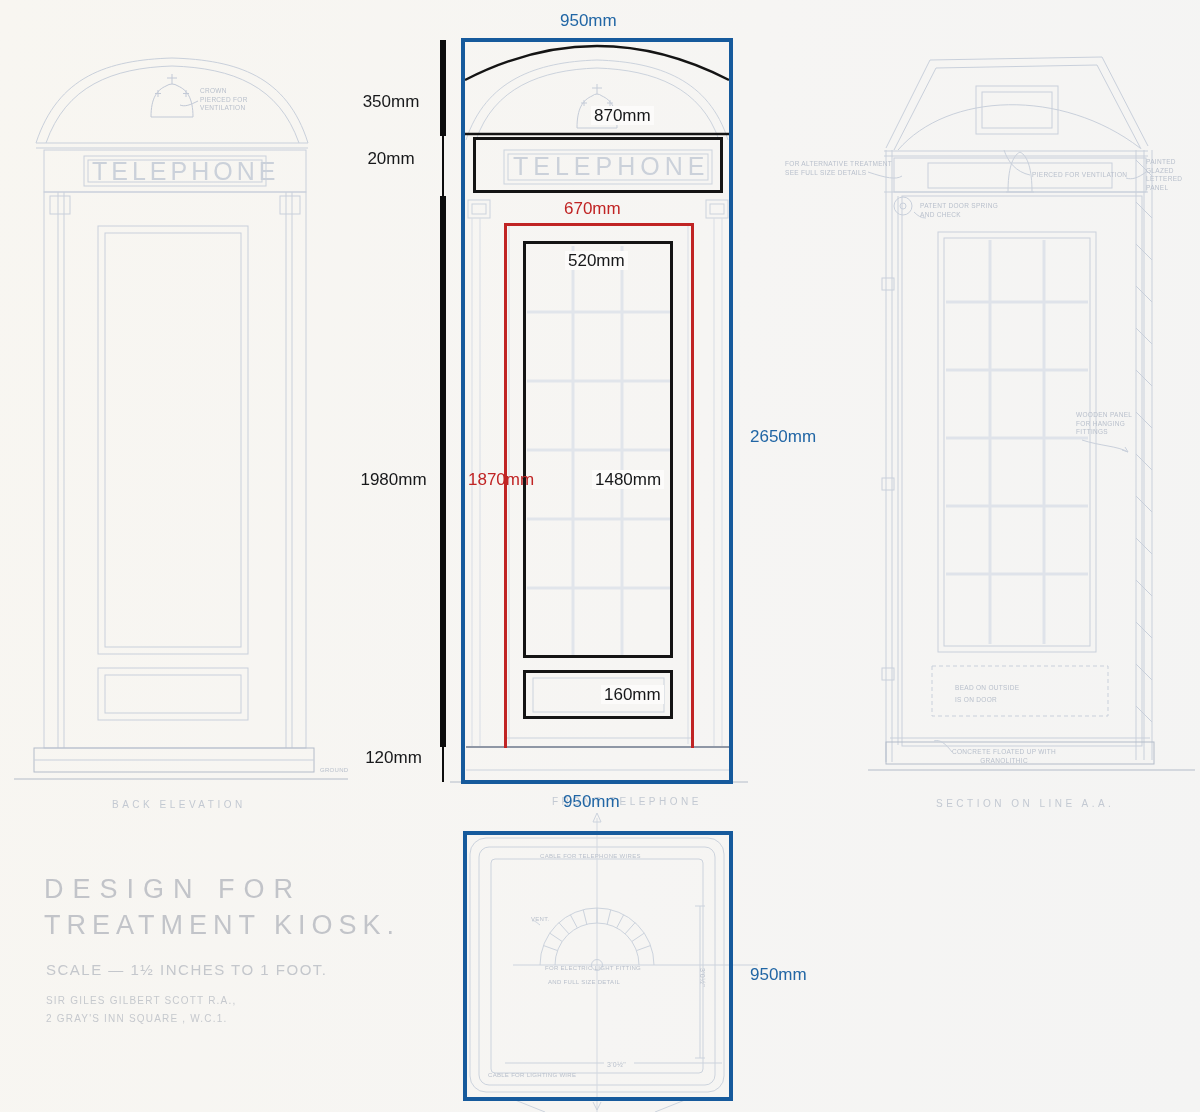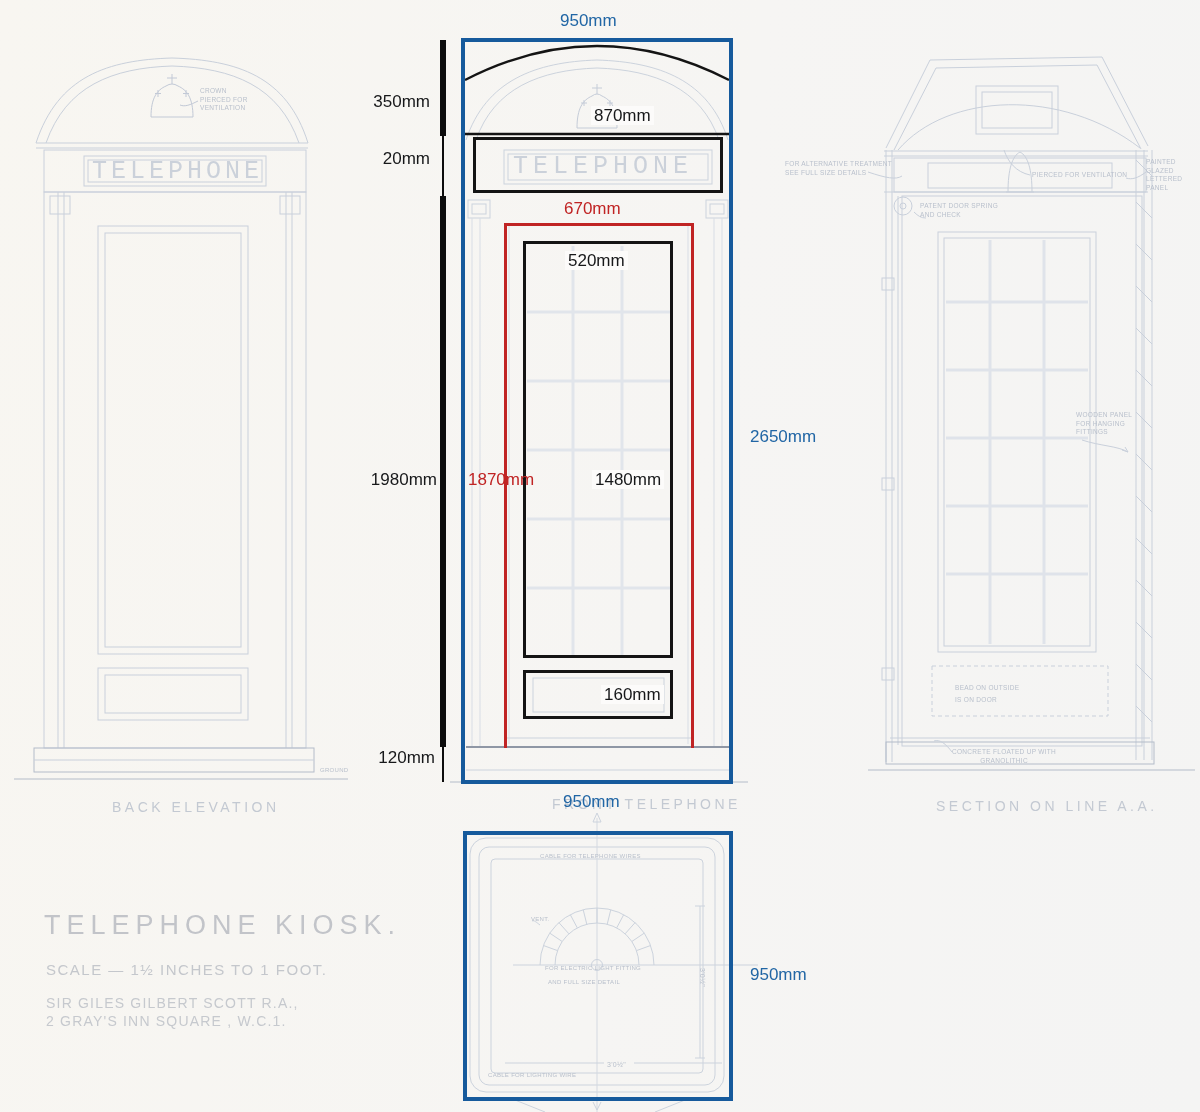--- a/index.html
+++ b/index.html
@@ -6,28 +6,28 @@
   .canvas{position:relative;width:1200px;height:1112px;overflow:hidden;
           background:linear-gradient(100deg,#f8f6f1 0%,#f6f5f3 55%,#f4f4f3 100%);
           font-family:"Liberation Sans",sans-serif}
   svg.bg{position:absolute;left:0;top:0}
   .box{position:absolute;box-sizing:border-box;background:transparent}
   .bar{position:absolute;background:#0d0d0d}
   .lbl{position:absolute;font-size:17px;line-height:19px;color:#17181a;white-space:nowrap}
   .lbl.blue{color:#2166a5}
   .lbl.red{color:#c02424}
   .lbl.wbg{background:#fcfbfa;padding:0 3px}
-  .rt{text-align:right}
-  .faintsign{position:absolute;color:#cbd1da;white-space:nowrap;font-family:Liberation Mono, monospace}
+  .rt{text-align:center}
+  .faintsign{position:absolute;color:#cbd1da;white-space:nowrap;font-family:Liberation Sans, sans-serif}
   .note{position:absolute;color:#b9c0cc;font-size:6.5px;line-height:8.5px;letter-spacing:.3px;white-space:pre-line}
-  .viewlabel{position:absolute;color:#c3c9d2;font-size:14px;letter-spacing:3.5px;white-space:nowrap}
+  .viewlabel{position:absolute;color:#c3c9d2;font-size:10px;letter-spacing:3.5px;white-space:nowrap}
   .title1{position:absolute;color:#c2c4c9;font-size:27px;letter-spacing:9px;white-space:nowrap}
   .title2{position:absolute;color:#c2c4c9;font-size:27px;letter-spacing:6px;white-space:nowrap}
   .scaleln{position:absolute;color:#c4c7cc;font-size:15px;letter-spacing:1.5px;white-space:nowrap}
-  .archln{position:absolute;color:#c6c9ce;font-size:14px;letter-spacing:1.2px;white-space:nowrap}
+  .archln{position:absolute;color:#c6c9ce;font-size:10px;letter-spacing:1.2px;white-space:nowrap}
   .rot90{transform:rotate(90deg);transform-origin:left top}
 </style>
 </head>
 <body>
 
 <div class="canvas">
 
   <svg class="bg" width="1200" height="1112" viewBox="0 0 1200 1112">
 
     <g fill="none" stroke="#c9d0db" stroke-width="1">
@@ -164,21 +164,22 @@
   <div class="note" style="left:545px;top:964px;font-size:6px">FOR  ELECTRIC  LIGHT  FITTING</div>
   <div class="note" style="left:548px;top:978px;font-size:6px">AND  FULL  SIZE  DETAIL</div>
   <div class="note" style="left:607px;top:1061px;font-size:7px">3'0½"</div>
   <div class="note rot90" style="left:706px;top:968px;font-size:7px">3'0½"</div>
   <div class="note" style="left:488px;top:1071px;font-size:6px">CABLE FOR  LIGHTING  WIRE</div>
 
   <div class="viewlabel" style="left:112px;top:799px">BACK  ELEVATION</div>
   <div class="viewlabel" style="left:552px;top:796px">FRONT  TELEPHONE</div>
   <div class="viewlabel" style="left:936px;top:798px">SECTION  ON  LINE  A.A.</div>
 
-  <div class="title2" style="left:44px;top:910px">TELEPHONE  KIOSK.</div>
+  <div class="title1" style="left:44px;top:874px">DESIGN   FOR</div>
+  <div class="title2" style="left:44px;top:910px">TREATMENT  KIOSK.</div>
   <div class="scaleln" style="left:46px;top:961px">SCALE — 1½ INCHES  TO 1 FOOT.</div>
   <div class="archln" style="left:46px;top:995px">SIR  GILES  GILBERT  SCOTT  R.A.,</div>
   <div class="archln" style="left:46px;top:1013px">2  GRAY'S  INN   SQUARE , W.C.1.</div>
 
   <div class="box" style="left:461px;top:38px;width:272px;height:746px;border:4px solid #165a9c"></div>
   <div class="box" style="left:473px;top:137px;width:250px;height:56px;border:3px solid #141414"></div>
   <div class="box" style="left:504px;top:223px;width:190px;height:525px;border:3px solid #c02424;border-bottom:none"></div>
   <div class="box" style="left:523px;top:241px;width:150px;height:417px;border:3px solid #141414"></div>
   <div class="box" style="left:523px;top:670px;width:150px;height:49px;border:3px solid #141414"></div>
   <div class="box" style="left:463px;top:831px;width:270px;height:270px;border:4px solid #165a9c"></div>

